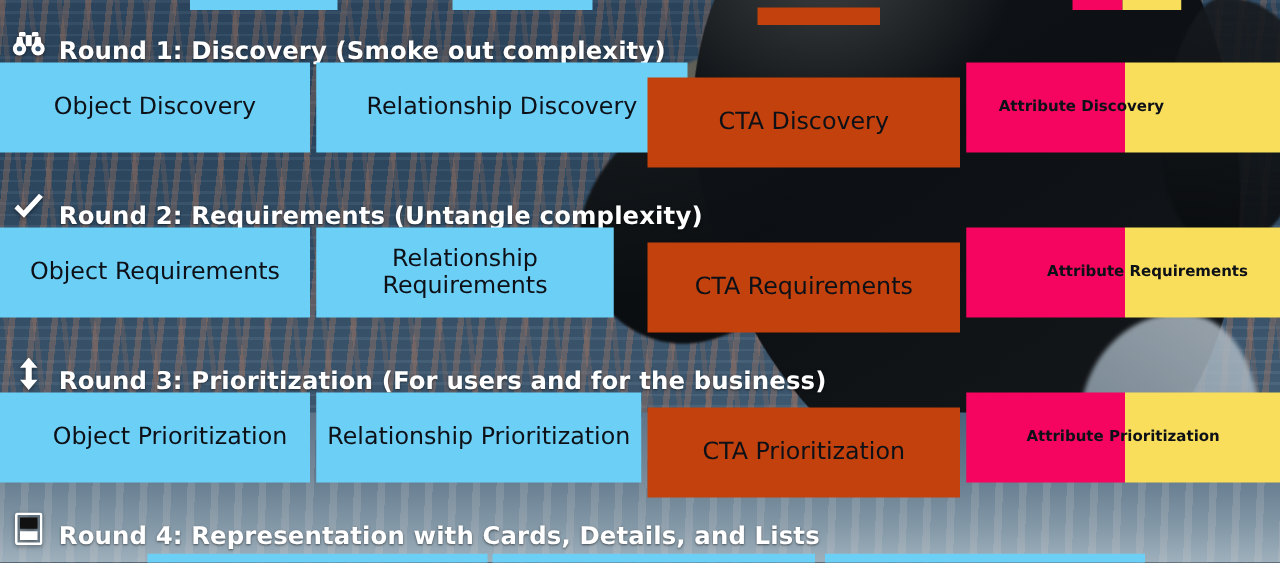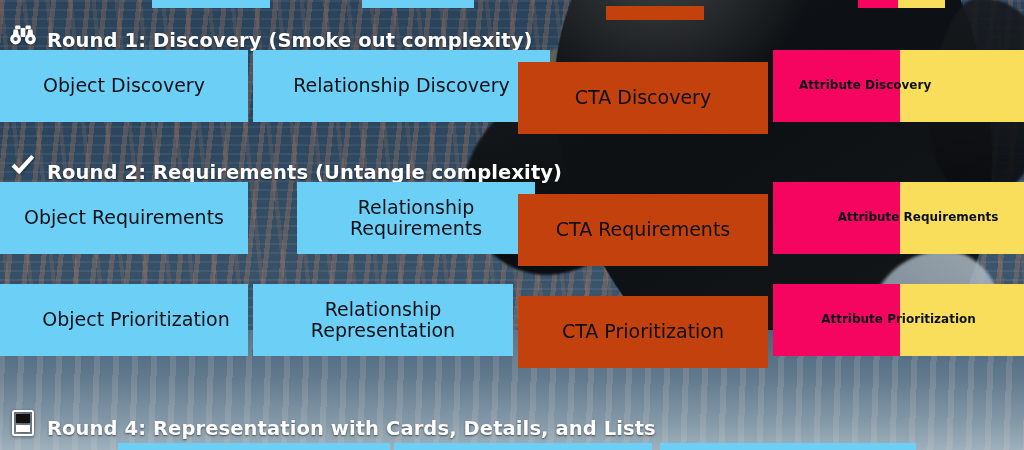--- a/index.html
+++ b/index.html
@@ -209,41 +209,51 @@
         <svg width="28" height="24" viewBox="0 0 28 24">
           <path d="M2.5 11.8 L10.2 19.2 L25.4 2.6 L22.2 0 L9.9 13.3 L5.4 8.6 Z" fill="#ffffff"></path>
         </svg>
       </span>
       <span class="round-title">Round 2: Requirements (Untangle complexity)</span>
     </div>
     <div class="cards">
       <div class="card blue c-center" style="left:0px; width:248px;">
         <span class="lbl">Object Requirements</span>
       </div>
-      <div class="card blue c-center" style="left:253px; width:238px;margin-left:44px;">
+      <div class="card blue c-center" style="left:253px; width:238px;">
         <span class="lbl">Relationship Requirements</span>
       </div>
       <div class="card green c-center" style="left:518px; width:250px;">
         <span class="lbl">CTA Requirements</span>
       </div>
       <div class="split" style="left:773px; width:290px;">
         <div class="half-pink" style="width:127px;"></div>
         <div class="half-yellow" style="width:124px;"></div>
         <span class="split-text">Attribute Requirements</span>
       </div>
     </div>
   </div>
 
   <div class="round" style="top:284px;">
+    <div class="round-header">
+      <span class="r-icon">
+        <svg width="20" height="26" viewBox="0 0 20 26">
+          <g fill="#ffffff">
+            <path d="M10 0 L17 8.2 H12.4 V17.8 H17 L10 26 L3 17.8 H7.6 V8.2 H3 Z"></path>
+          </g>
+        </svg>
+      </span>
+      <span class="round-title">Round 3: Prioritization (For users and for the business)</span>
+    </div>
     <div class="cards">
       <div class="card blue c-center" style="left:0px; width:248px;padding-left:24px;">
         <span class="lbl">Object Prioritization</span>
       </div>
       <div class="card blue c-center" style="left:253px; width:260px;">
-        <span class="lbl">Relationship Representation</span>
+        <span class="lbl">Relationship Prioritization</span>
       </div>
       <div class="card green c-center" style="left:518px; width:250px;">
         <span class="lbl">CTA Prioritization</span>
       </div>
       <div class="split" style="left:773px; width:251px;">
         <div class="half-pink" style="width:127px;"></div>
         <div class="half-yellow" style="width:124px;"></div>
         <span class="split-text">Attribute Prioritization</span>
       </div>
     </div>

